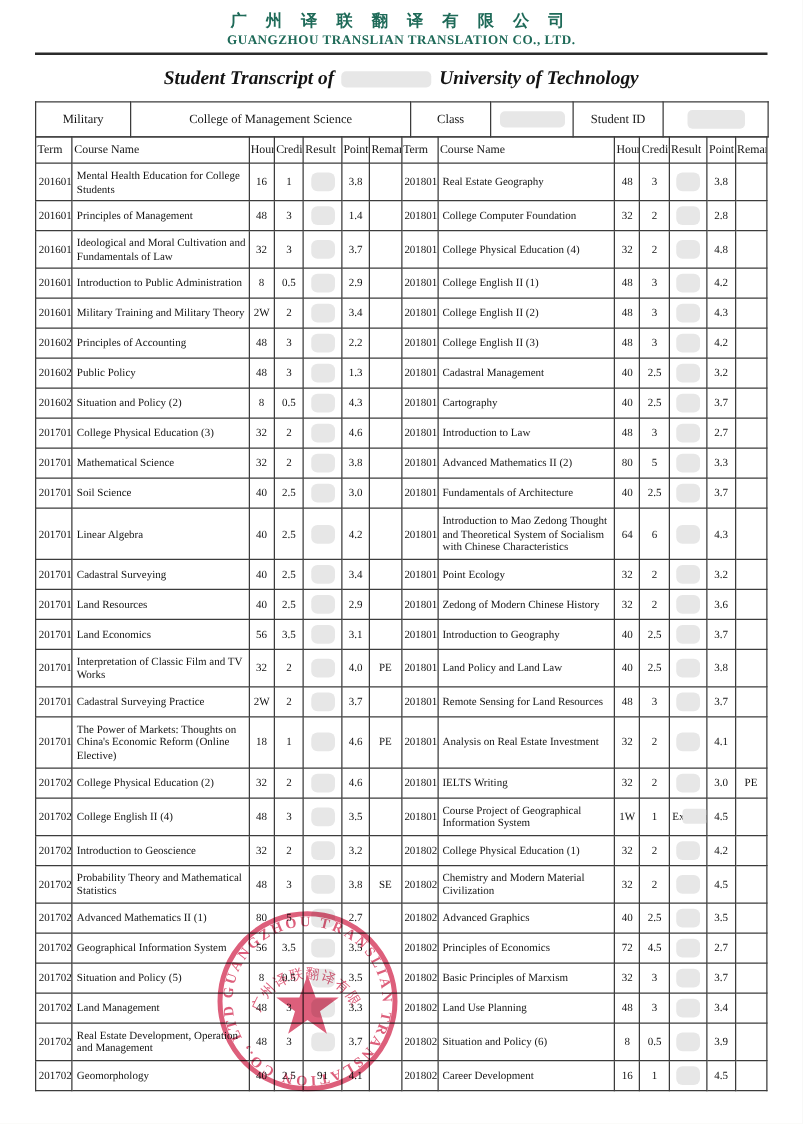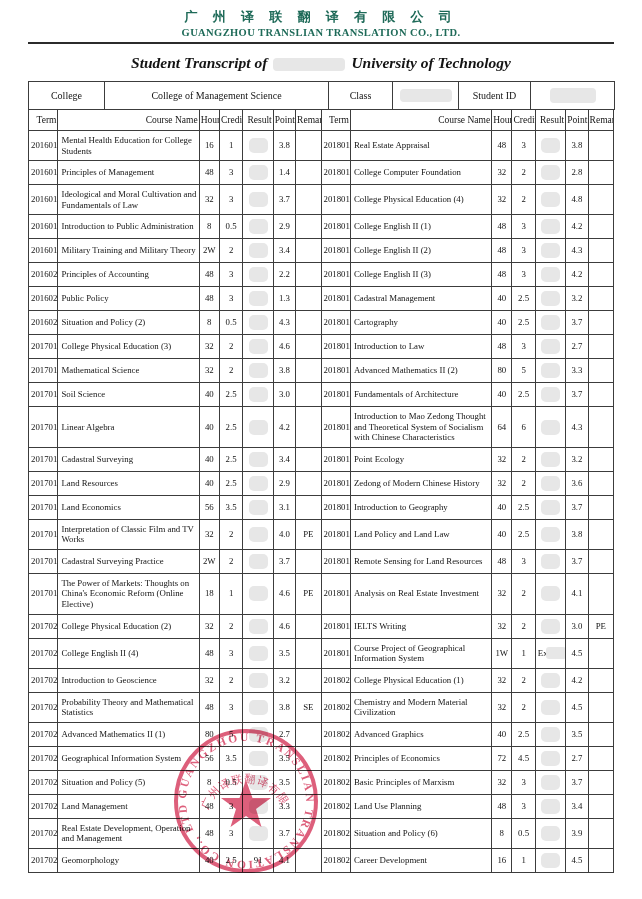--- a/index.html
+++ b/index.html
@@ -21,21 +21,21 @@
 
   
   .info td{font-size:10px;text-align:center;padding:6px 3px;height:12px;}
   .r-class{width:52px;height:13px;}
   .r-sid{width:46px;height:15px;}
   .r-name{width:46px;height:15px;}
   .r-grade{width:24px;height:12px;margin-left:3px;}
 
   
   .main{margin-top:-1px;}
-  .main th{font-size:9.5px;padding:5px 1px;text-align:right;}
+  .main th{font-size:9.5px;padding:5px 1px;text-align:left;}
   .main td{font-size:8.8px;padding:4px 2px;text-align:center;line-height:1.2;}
   .main td.course{text-align:left;padding-left:3px;}
   .result-redact{display:block;margin:0 auto;width:19px;height:15px;background:#e7e7e7;border-radius:5px;}
   .partial-redact{position:relative;display:inline-block;}
   .partial-redact::after{content:'';position:absolute;left:24%;right:16%;top:-1px;bottom:-1px;background:#e7e7e7;border-radius:3px;}
 
   
   .stamp{position:absolute;left:163px;top:718px;width:166px;height:166px;opacity:.8;mix-blend-mode:multiply;pointer-events:none;}
 </style>
 </head>
@@ -57,21 +57,21 @@
     <colgroup>
       <col style="width:76px">
         <col style="width:224px">
         <col style="width:64px">
       <col style="width:66px">
         <col style="width:72px">
         <col style="width:84px">
     </colgroup>
     <tbody>
         <tr>
-      <td>College</td>
+      <td>Military</td>
       <td>College of Management Science</td>
       <td>Class</td>
       <td><span class="redact r-class"></span></td>
       <td>Student ID</td>
       <td><span class="redact r-sid"></span></td>
     </tr>
   </tbody>
     </table>
 
   <table class="main">
@@ -114,21 +114,21 @@
           <td>201601</td>
           <td class="course">Mental Health Education for College Students</td>
           <td>16</td>
           <td>1</td>
           <td>
             <span class="redact result-redact"></span>
           </td>
           <td>3.8</td>
           <td></td>
           <td>201801</td>
-          <td class="course">Real Estate Appraisal</td>
+          <td class="course">Real Estate Geography</td>
           <td>48</td>
           <td>3</td>
           <td>
             <span class="redact result-redact"></span>
           </td>
           <td>3.8</td>
           <td></td>
         </tr>
         <tr>
           <td>201601</td>

